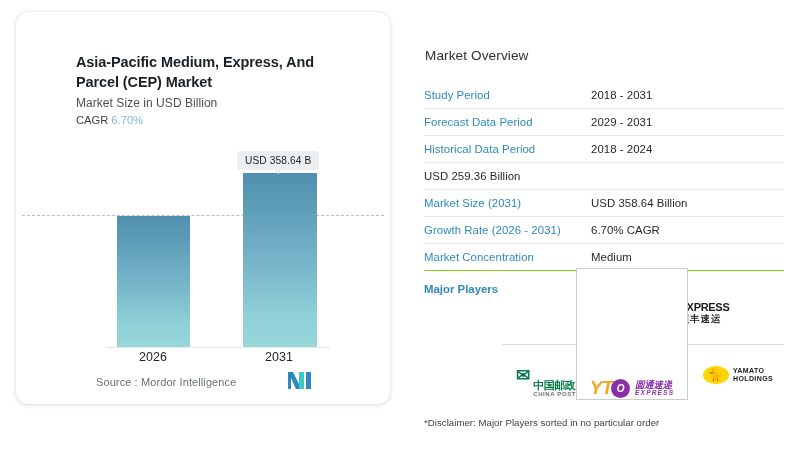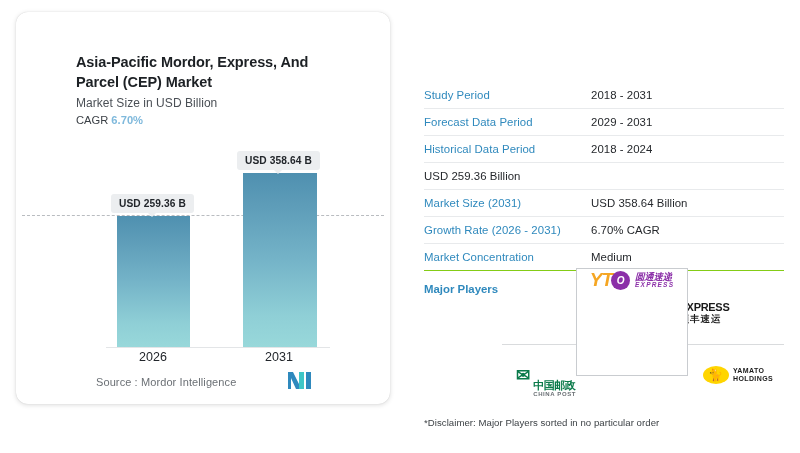--- a/index.html
+++ b/index.html
@@ -27,21 +27,21 @@
     line-height: 1.38; letter-spacing: -0.1px;
   }
   .chart-sub {
     position: absolute; left: 60px; top: 84px;
     font-size: 12px; color: #4a4f55; letter-spacing: 0.05px;
   }
   .chart-cagr {
     position: absolute; left: 60px; top: 102px;
     font-size: 11.2px; color: #3a3f45;
   }
-  .chart-cagr .val { color: #7fb9dc; margin-left: 3px; font-weight: bold; }
+  .chart-cagr .val { color: #7fb9dc; margin-left: 3px; }
 
   
   .plot { position: absolute; left: 0; top: 0; width: 374px; height: 392px; }
 
   .gridline {
     position: absolute;
     left: 6px; width: 362px;
     top: 203px; height: 0;
     border-top: 1px dashed #b9bcc0;
   }
@@ -50,21 +50,21 @@
     position: absolute;
     background: linear-gradient(180deg, #4f90b0 0%, #5d9cb8 18%, #73b2c7 48%, #8fcfd6 82%, #98d8da 100%);
   }
   .bar.b2026 { left: 101px; top: 204px; width: 73px; height: 131px; }
   .bar.b2031 { left: 227px; top: 161px; width: 74px; height: 174px; }
 
   .bar-label {
     position: absolute;
     background: #eceef0;
     color: #22262b;
-    font-size: 10.2px; font-weight: bold;
+    font-size: 10.2px; font-weight: normal;
     padding: 4px 8px 4px 8px;
     border-radius: 3px;
     white-space: nowrap;
     letter-spacing: 0.1px;
   }
   .bar-label::after {
     content: "";
     position: absolute;
     left: 50%; bottom: -4px; margin-left: -4px;
     width: 0; height: 0;
@@ -144,25 +144,25 @@
     background: #d9dbdd;
   }
   .divider-h {
     position: absolute; left: 2px; top: 60px; width: 282px; height: 1px;
     background: #d9dbdd;
   }
 
   .yto-highlight {
     position: absolute;
     left: 76px; top: -16px;
-    width: 112px; height: 108px;
+    width: 112px; height: 132px;
     background: #ffffff;
     border: 1px solid #c9ccd0;
     z-index: 5;
-    display: flex; align-items: flex-start; justify-content: center;
+    display: flex; align-items: flex-end; justify-content: center;
   }
 
   
   .dhl {
     width: 86px; height: 31px; background: #FFCC00;
     position: relative; display: block;
   }
   
   .sf { display: flex; align-items: center; gap: 3px; }
   .sf-mark {
@@ -213,50 +213,50 @@
     font-size: 9.6px; color: #3d4246; letter-spacing: 0.05px;
   }
 </style>
 </head>
 <body>
 
 <div class="page">
 
   <div class="chart-card">
 
-    <div class="chart-title">Asia-Pacific Mordor, Express, And Parcel (CEP) Market</div>
+    <div class="chart-title">Asia-Pacific Medium, Express, And Parcel (CEP) Market</div>
     <div class="chart-sub">Market Size in USD Billion</div>
     <div class="chart-cagr">
       <span>CAGR</span><span class="val">6.70%</span>
     </div>
 
     <div class="plot">
       <div class="gridline"></div>
 
       <div class="bar b2026"></div>
       <div class="bar b2031"></div>
 
-      <div class="bar-label l2026">USD 259.36 B</div>
       <div class="bar-label l2031">USD 358.64 B</div>
 
       <div class="axis-line"></div>
       <div class="tick t2026">2026</div>
       <div class="tick t2031">2031</div>
     </div>
 
     <div class="source">Source :  Mordor Intelligence</div>
     <div class="mi-logo">
       <svg width="24" height="17" viewBox="0 0 24 17">
         <polygon points="0,17 0,0 5,0 11,12 11,17 8,17 3,6 3,17" fill="#2f89bd"></polygon>
         <polygon points="11,17 11,0 16,0 16,17" fill="#3fc6c6"></polygon>
         <polygon points="18,17 18,0 23,0 23,17" fill="#2f89bd"></polygon>
       </svg>
     </div>
   </div>
 
+  <div class="overview-title">Market Overview</div>
 
   <div class="table">
     <div class="trow">
       <div class="tlabel">Study Period</div>
       <div class="tvalue">2018 - 2031</div>
     </div>
     <div class="trow">
       <div class="tlabel">Forecast Data Period</div>
       <div class="tvalue">2029 - 2031</div>
     </div>

